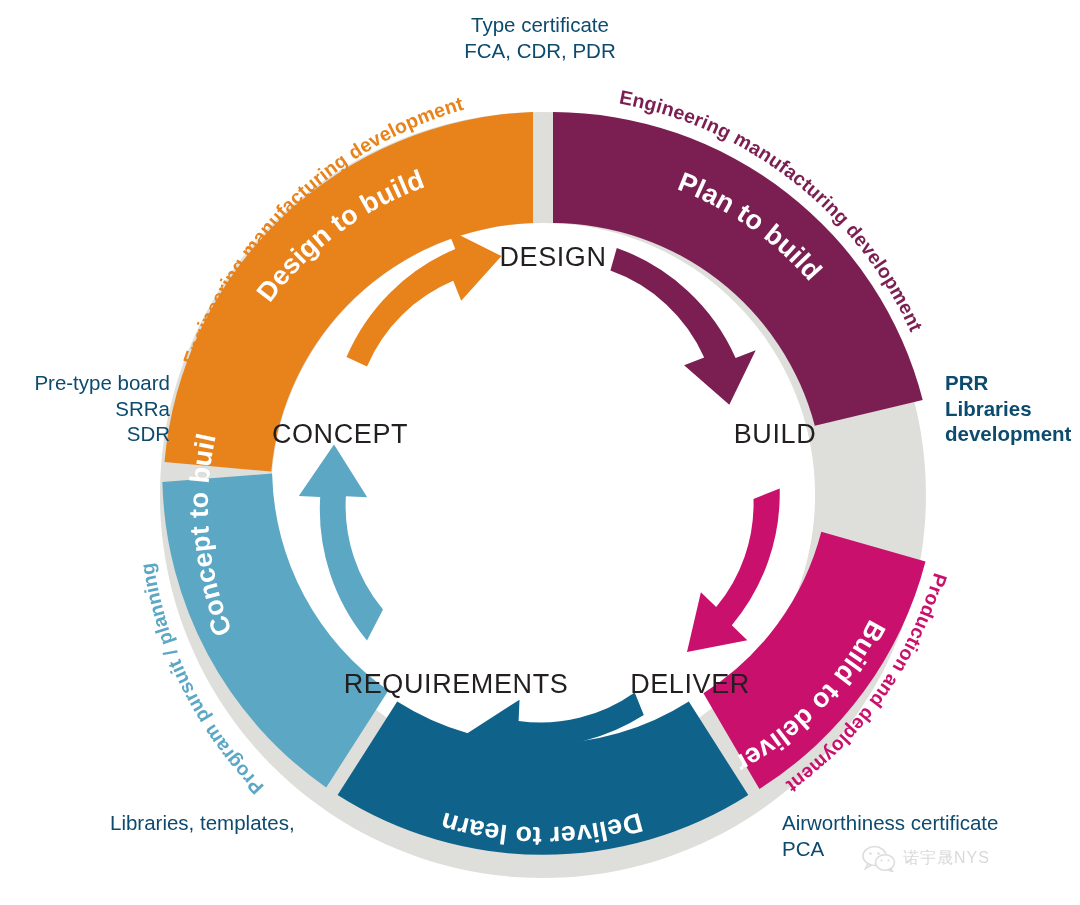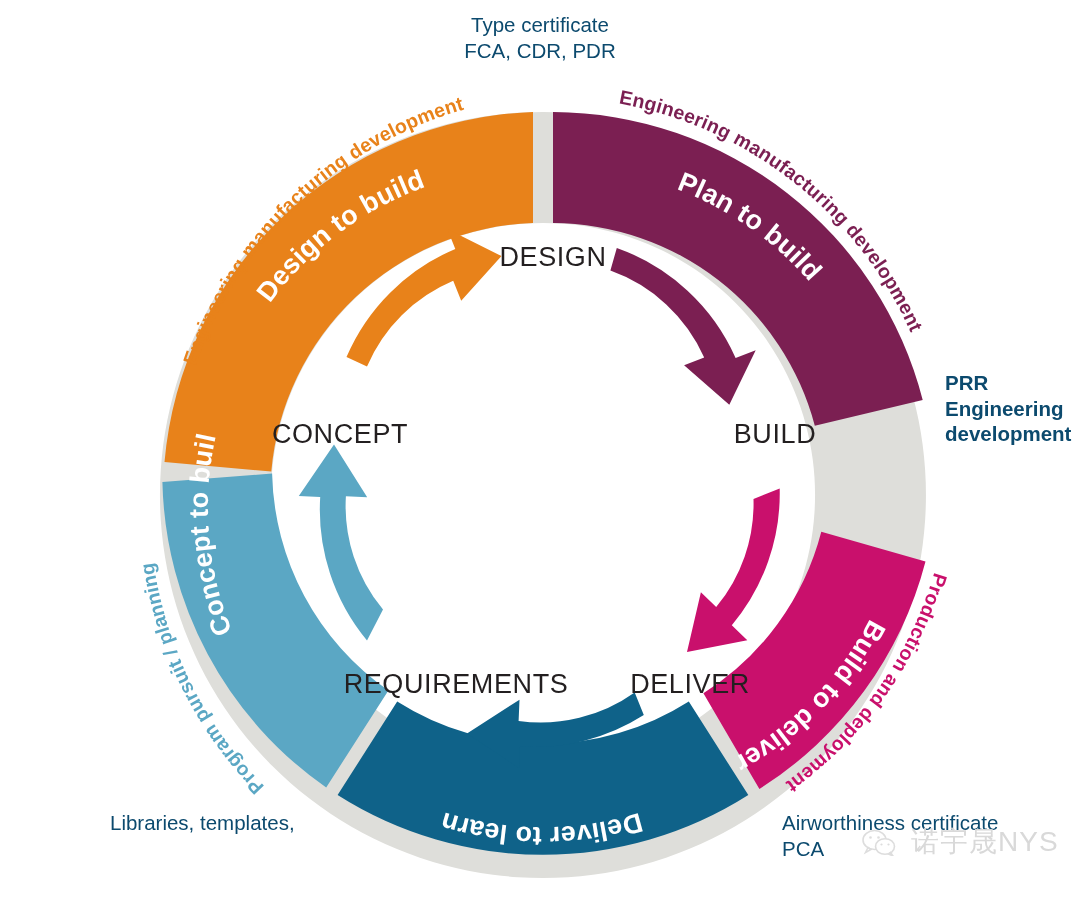--- a/index.html
+++ b/index.html
@@ -13,22 +13,22 @@
   .seg-label{ font-family:"Liberation Sans", sans-serif; font-weight:bold; fill:#ffffff; font-size:27px; letter-spacing:0.2px;}
   .outer-label{ font-family:"Liberation Sans", sans-serif; font-weight:bold; font-size:19.5px; letter-spacing:0.2px;}
   .stage-label{ font-family:"Liberation Sans", sans-serif; fill:#231f20; font-size:27px; letter-spacing:0.6px;}
   .note-line{ white-space:pre; }
   .notebox{position:absolute; line-height:1.25; color:#0c4a6e; font-size:20.5px;}
   #note-top{ left:0; top:12px; width:1080px; text-align:center;}
   #note-left{ left:10px; top:370px; width:160px; text-align:right;}
   #note-right{ left:945px; top:370px; width:135px; text-align:left;font-weight:bold;}
   #note-bottomleft{ left:110px; top:810px; width:290px; text-align:left;}
   #note-bottomright{ left:782px; top:810px; width:300px; text-align:left;}
-  #watermark{position:absolute; left:862px; top:823px; display:flex; align-items:center; gap:15px;
-     color:#d9d9d9; font-size:28px; font-family:"Liberation Sans", sans-serif; opacity:.95;}
+  #watermark{position:absolute; left:862px; top:845px; display:flex; align-items:center; gap:7px;
+     color:#d9d9d9; font-size:16px; font-family:"Liberation Sans", sans-serif; opacity:.95;}
   #watermark .wm-text{ color:#d7d7d7; letter-spacing:1px;}
 </style>
 </head>
 <body>
 
 <div id="stage">
 
   <svg width="1080" height="905" viewBox="0 0 1080 905">
     <defs>
 
@@ -175,24 +175,29 @@
     <text class="stage-label" text-anchor="middle" x="690" y="693">DELIVER</text>
     <text class="stage-label" text-anchor="middle" x="456" y="693">REQUIREMENTS</text>
     <text class="stage-label" text-anchor="middle" x="340" y="443">CONCEPT</text>
   </svg>
 
   <div class="notebox" id="note-top">
     <div class="note-line">Type certificate</div>
     <div class="note-line">FCA, CDR, PDR</div>
   </div>
 
+  <div class="notebox" id="note-left">
+    <div class="note-line">Pre-type board</div>
+    <div class="note-line">SRRa</div>
+    <div class="note-line">SDR</div>
+  </div>
 
   <div class="notebox" id="note-right">
     <div class="note-line">PRR</div>
-    <div class="note-line">Engineering</div>
+    <div class="note-line">Libraries</div>
     <div class="note-line">development</div>
   </div>
 
   <div class="notebox" id="note-bottomleft">
     <div class="note-line">Libraries, templates,</div>
   </div>
 
   <div class="notebox" id="note-bottomright">
     <div class="note-line">Airworthiness certificate</div>
     <div class="note-line">PCA</div>

